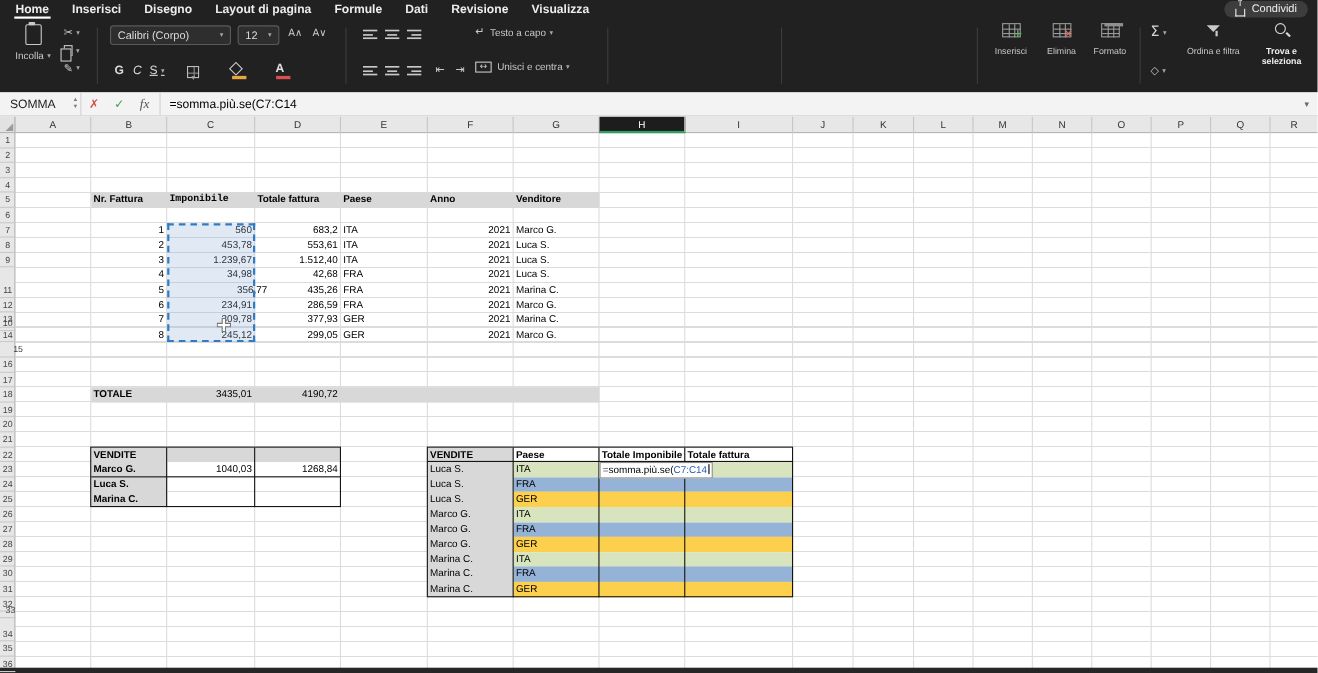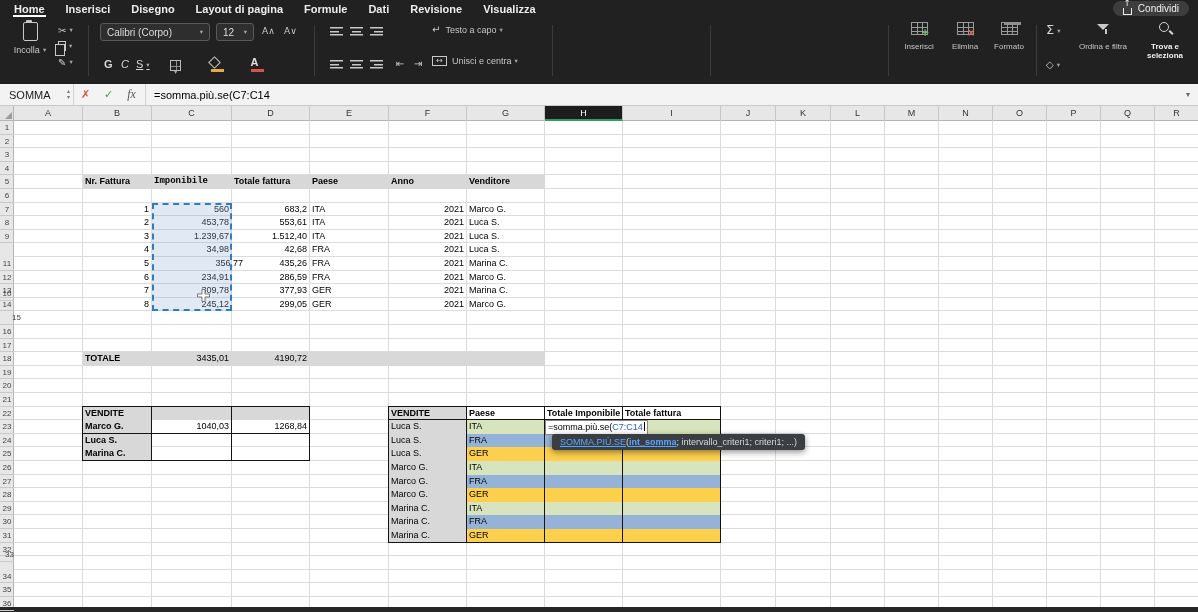--- a/index.html
+++ b/index.html
@@ -232,21 +232,20 @@
   <div id="sheet">
     <div id="rows-bg"></div>
     <div id="hdr-bg"></div>
     <div id="rowhdr-bg"></div>
     <div id="corner">
         <span id="corner-tri"></span>
       </div>
 
     <div class="edit-cell"><span>=somma.più.se(</span><span class="ref">C7:C14</span><span class="caret"></span></div>
 
-    <div class="fn-tooltip"><span class="fn-link">SOMMA.PIÙ.SE</span><span>(</span><span class="fn-arg">int_somma</span><span>; intervallo_criteri1; criteri1; ...)</span></div>
 
     <div class="cell-cursor">
       <svg width="13" height="13" viewBox="0 0 13 13">
           <path d="M5 0.5h3v4.5h4.5v3H8v4.5H5V8H0.5V5H5z" fill="#ffffff" stroke="#777777" stroke-width="1"></path>
         </svg>
     </div>
   <div class="colhdr" style="left: 14px; width: 69px;">A</div>
       <div class="colhdr" style="left: 83px; width: 69px;">B</div>
       <div class="colhdr" style="left: 152px; width: 80px;">C</div>
       <div class="colhdr" style="left: 232px; width: 78px;">D</div>

